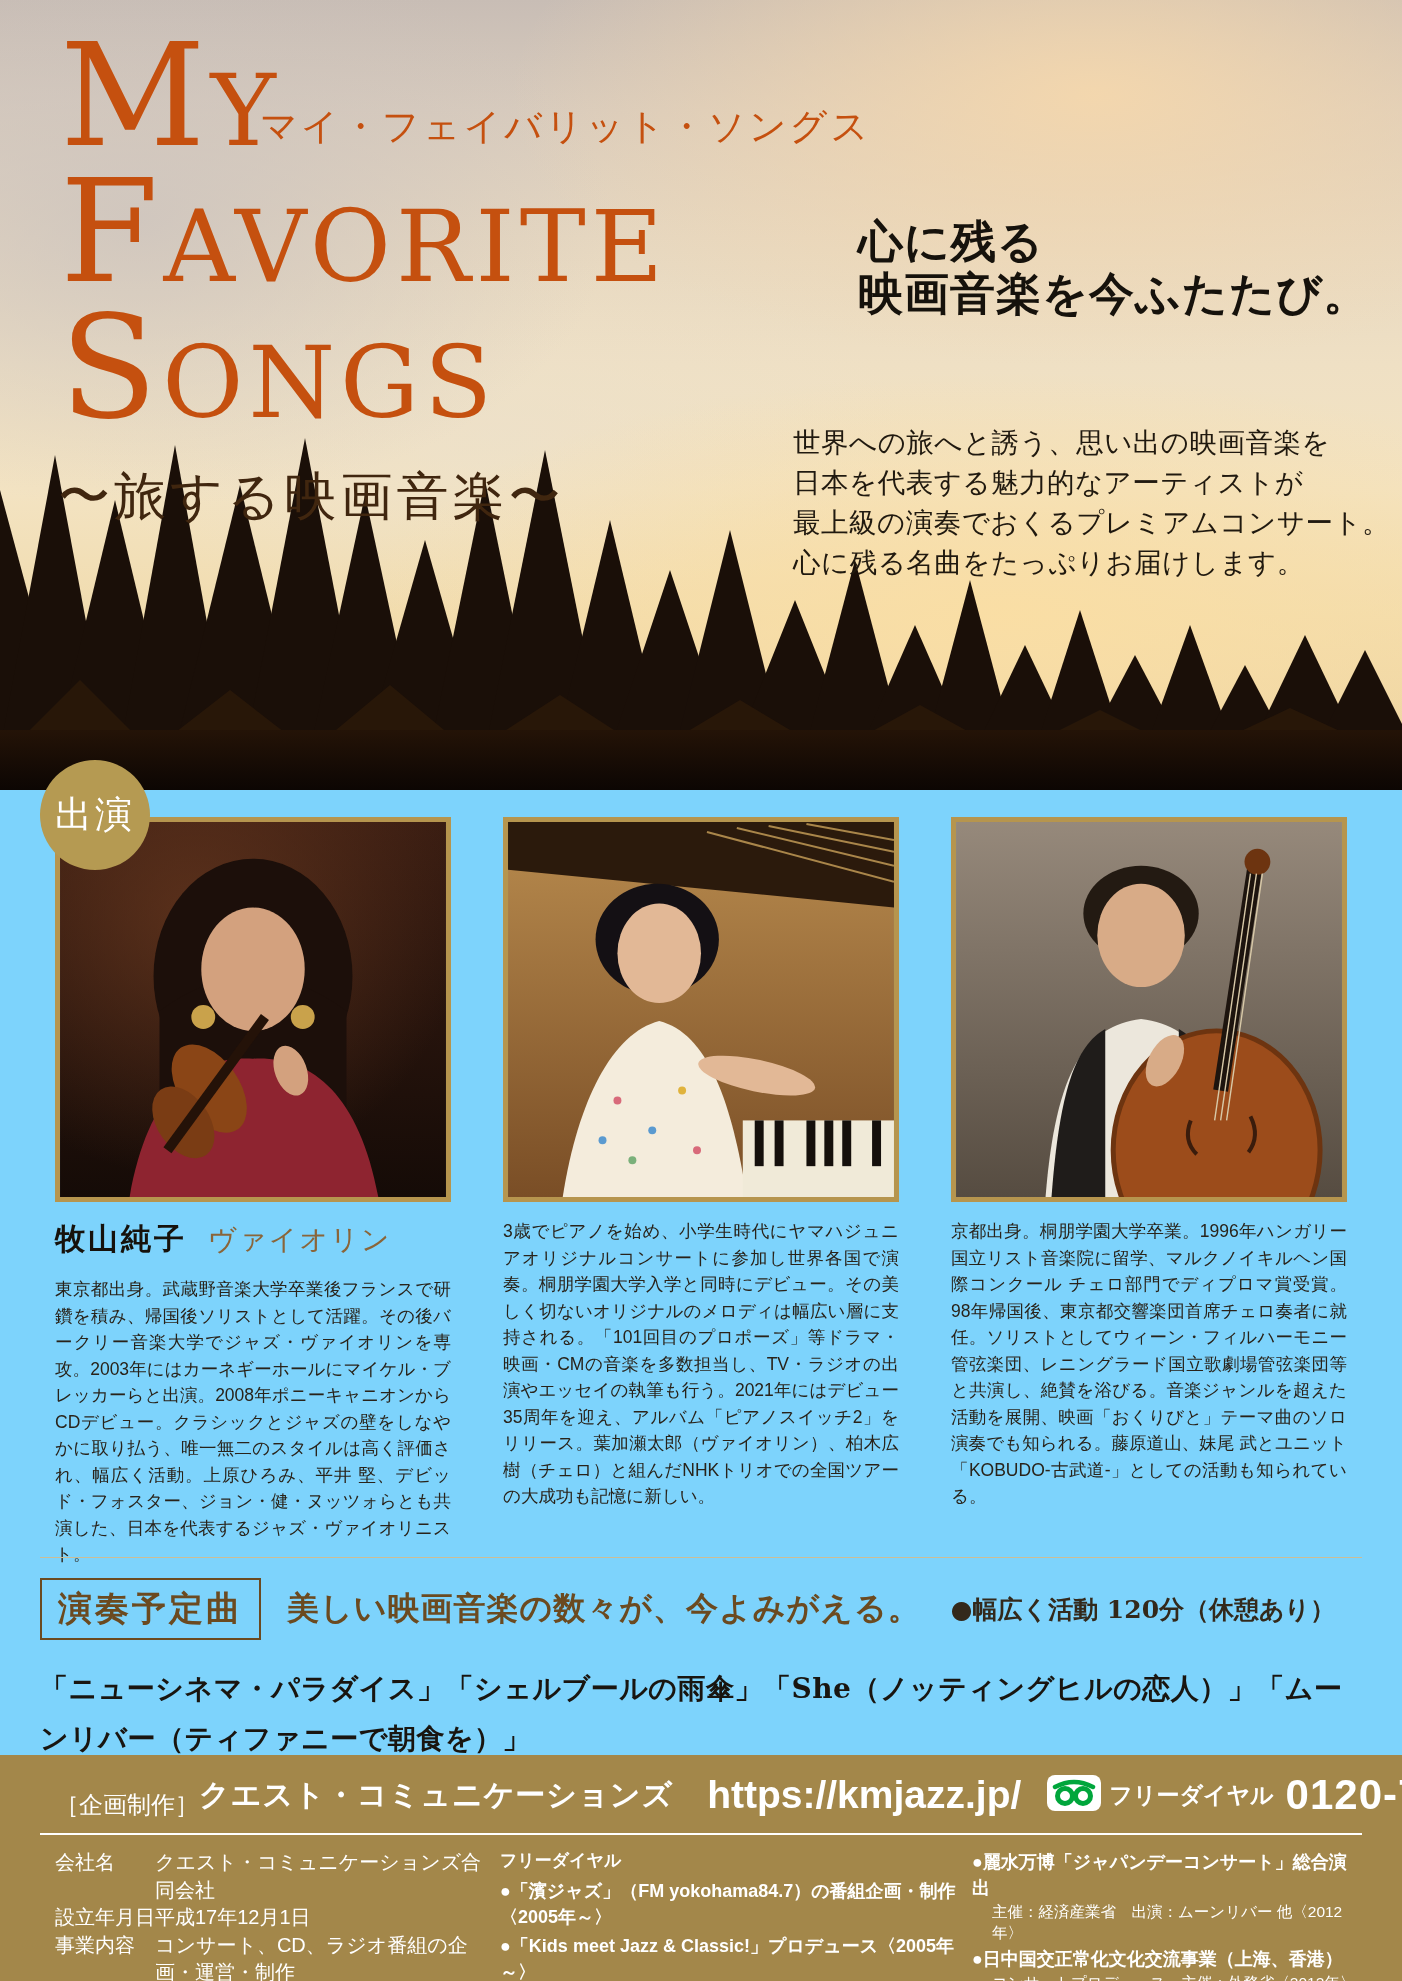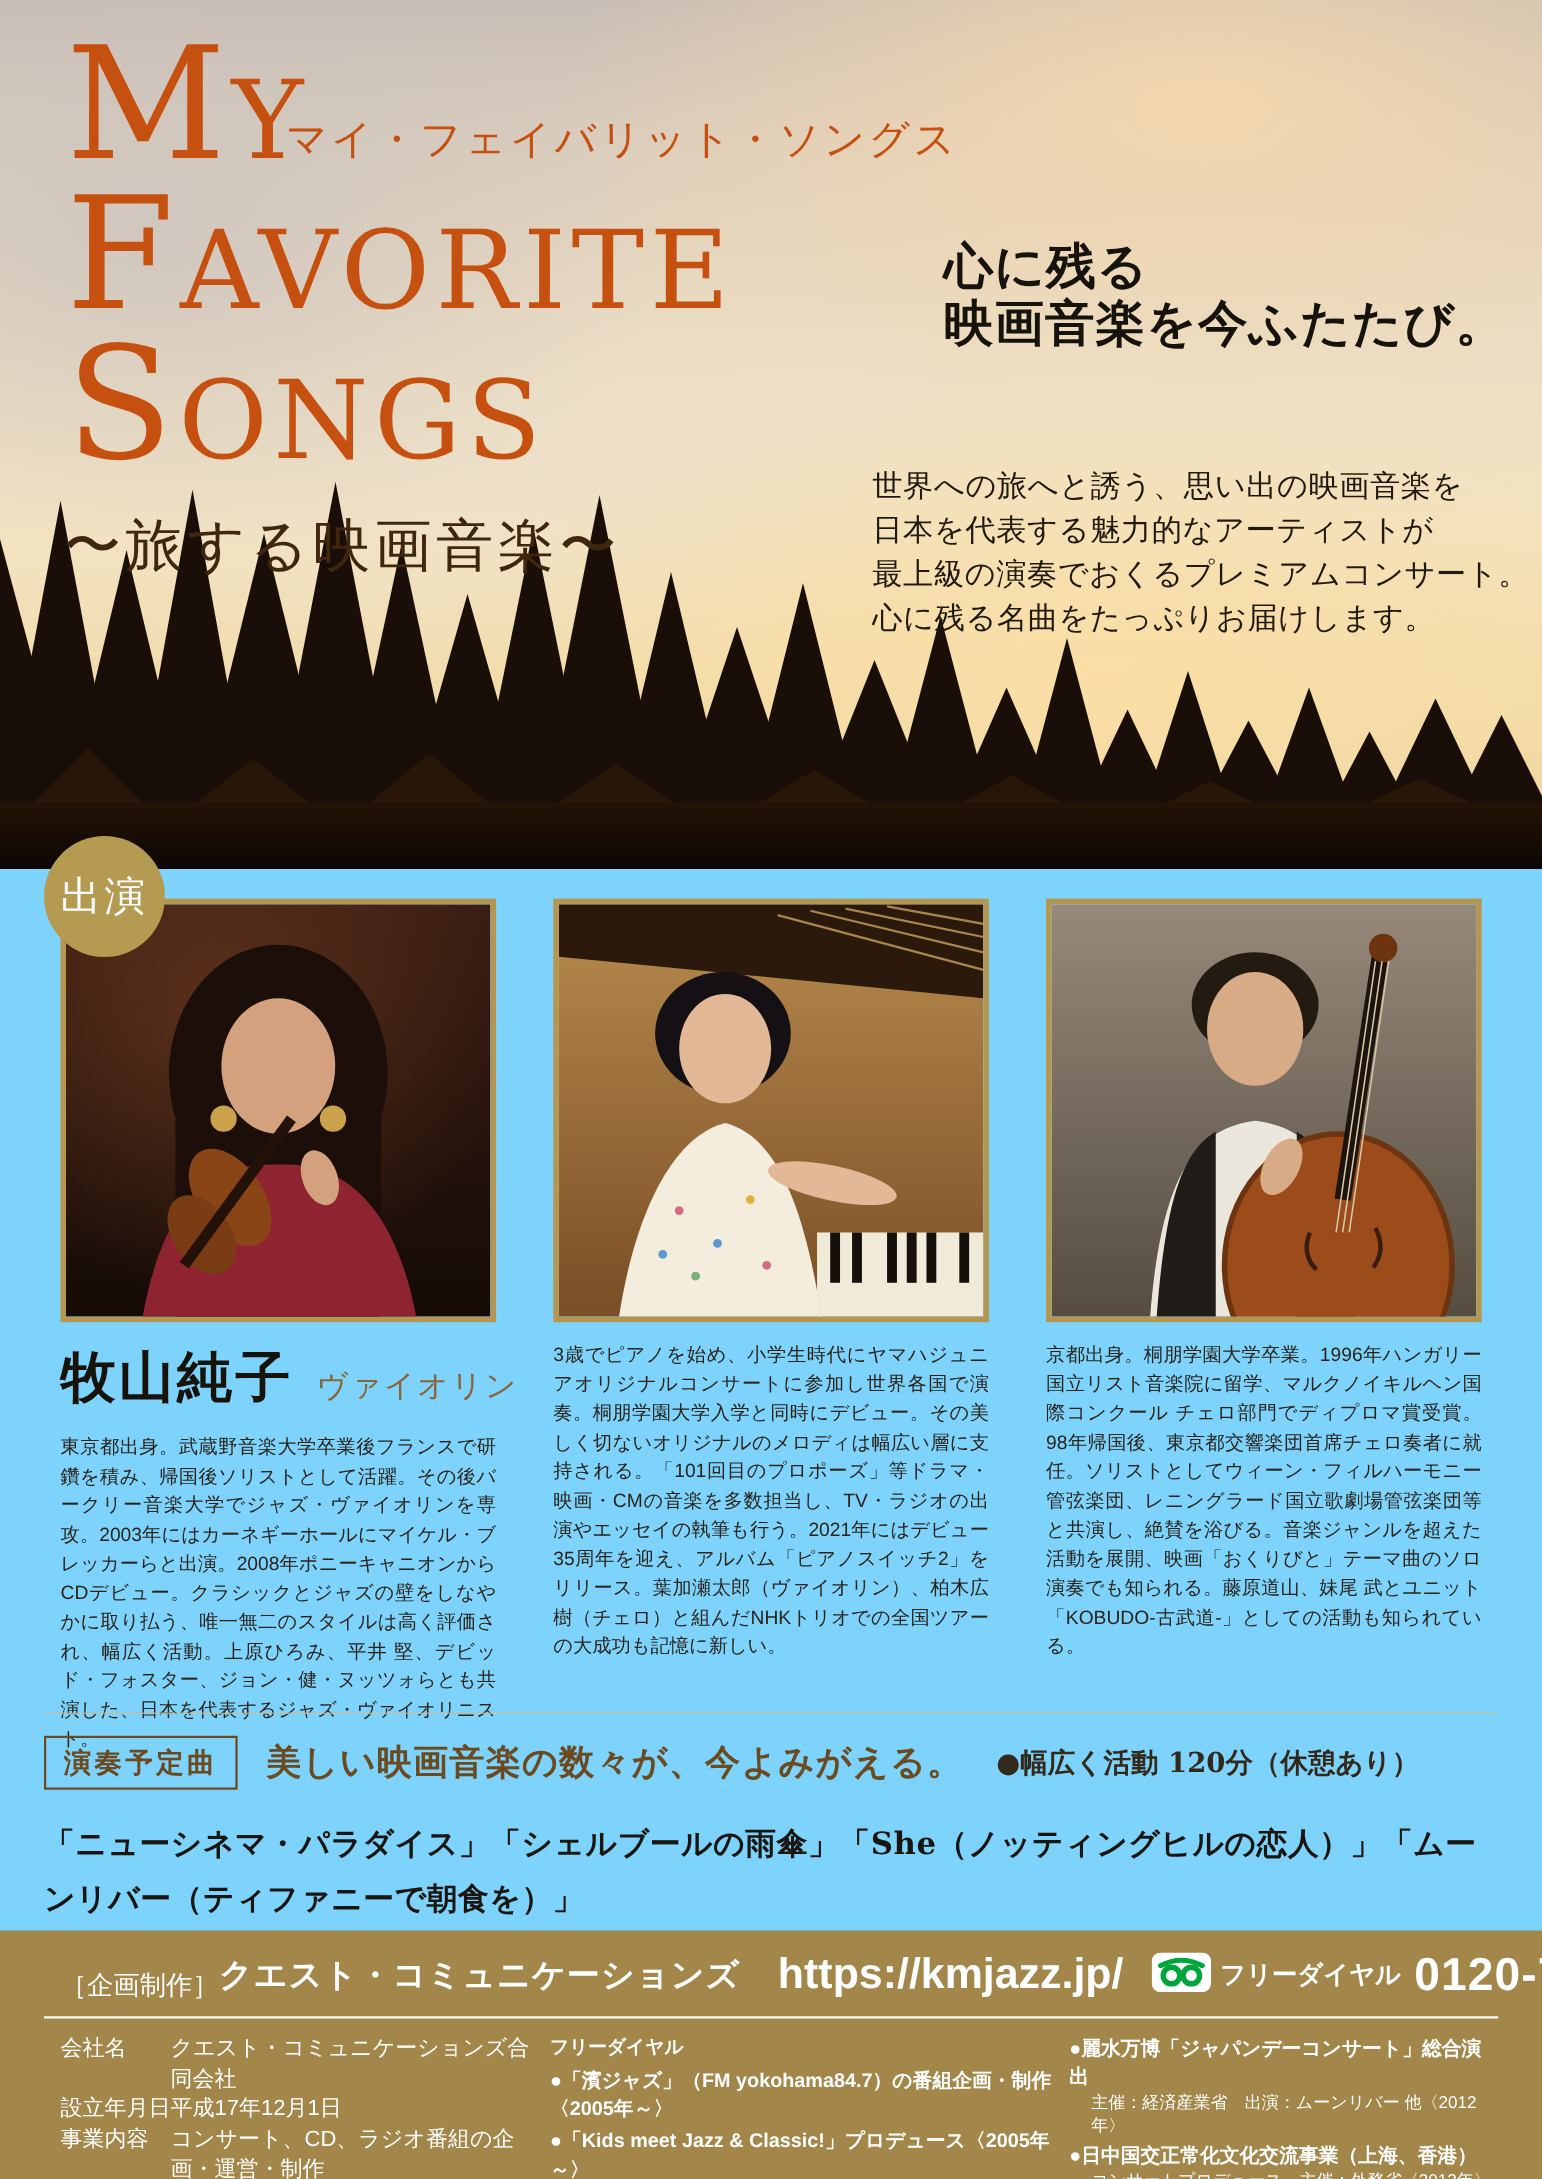--- a/index.html
+++ b/index.html
@@ -28,30 +28,30 @@
     font-size:27.5px;line-height:40px;color:#20190f;letter-spacing:.5px;}
   
   .cast-badge{position:absolute;left:40px;top:760px;width:110px;height:110px;border-radius:50%;
     background:#b59a52;color:#fff;display:flex;align-items:center;justify-content:center;
     font-family:"DejaVu Serif","Liberation Serif",serif;font-size:37px;letter-spacing:3px;z-index:3;}
   .cast-row{position:absolute;left:55px;top:817px;width:1292px;display:flex;gap:52px;}
   .cast-col{width:396px;}
   .photo-frame{box-sizing:border-box;width:396px;height:385px;border:5px solid #b6954e;overflow:hidden;}
   .photo-frame svg{display:block;width:100%;height:100%;}
   .name-row{margin-top:17px;white-space:nowrap;}
-  .p-name{font-family:"DejaVu Serif","Liberation Serif",serif;font-weight:bold;font-size:50px;
+  .p-name{font-family:"DejaVu Serif","Liberation Serif",serif;font-weight:bold;font-size:30px;
     color:#16120c;letter-spacing:3px;}
   .p-inst{font-family:"DejaVu Serif","Liberation Serif",serif;font-size:28px;color:#8a6539;
     margin-left:16px;letter-spacing:2px;}
   .p-bio{margin:16px 0 0 0;font-size:17.5px;line-height:26.5px;color:#29231a;text-align:justify;}
   
   .program{position:absolute;left:40px;top:1557px;width:1322px;border-top:1px solid #cbbd96;}
   .program-head{display:flex;align-items:center;margin-top:20px;}
   .program-label{border:2px solid #6b4a20;color:#6b4a20;font-family:"DejaVu Serif","Liberation Serif",serif;
-    font-weight:bold;font-size:25px;letter-spacing:3px;padding:6px 16px;}
+    font-weight:bold;font-size:34px;letter-spacing:3px;padding:6px 16px;}
   .program-headline{margin-left:26px;font-family:"DejaVu Serif","Liberation Serif",serif;font-weight:bold;
     font-size:32px;color:#6b4a20;letter-spacing:1px;}
   .program-duration{margin-left:30px;font-family:"DejaVu Serif","Liberation Serif",serif;font-weight:bold;
     font-size:25px;color:#33291b;}
   .song-lines{margin-top:24px;font-family:"DejaVu Serif","Liberation Serif",serif;font-weight:bold;
     font-size:28px;line-height:50px;color:#191510;letter-spacing:.5px;}
   
   .footer{position:absolute;left:0;top:1755px;width:1402px;height:226px;background:#a3874a;color:#fff;}
   .footer-top{display:flex;align-items:center;padding:14px 40px 0 55px;white-space:nowrap;}
   .f-label{font-size:24px;margin-top:20px;}

